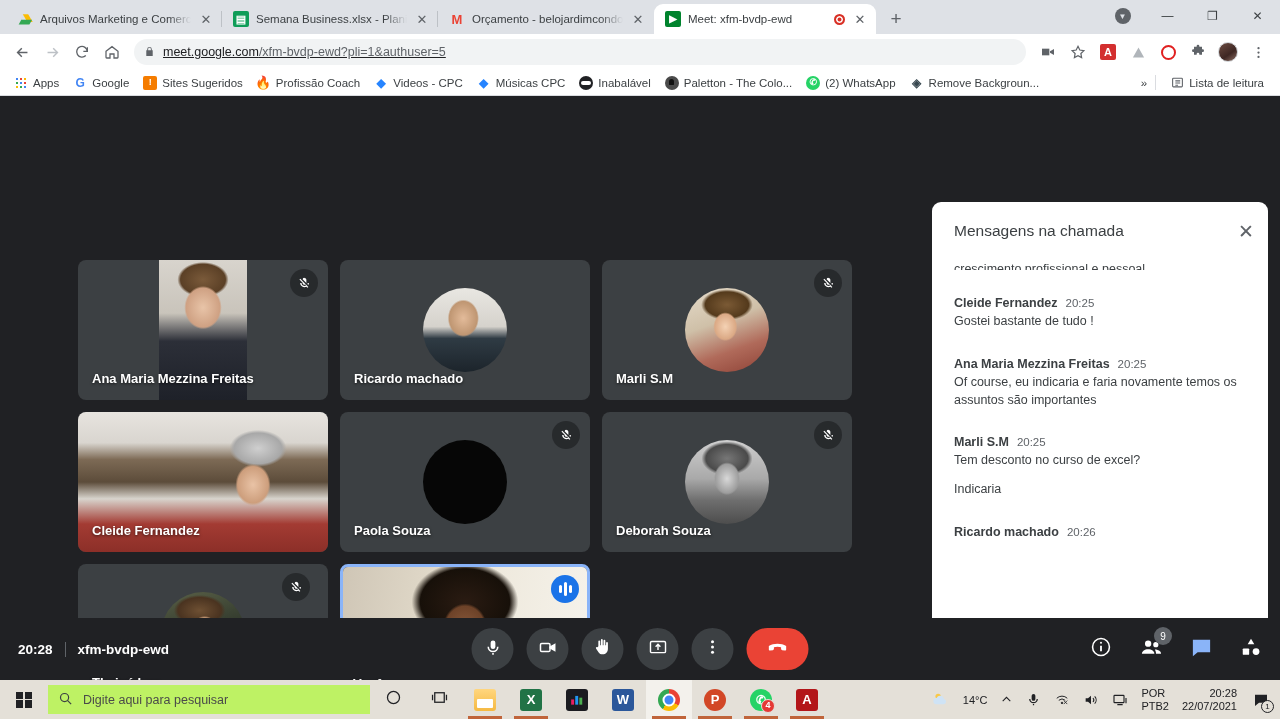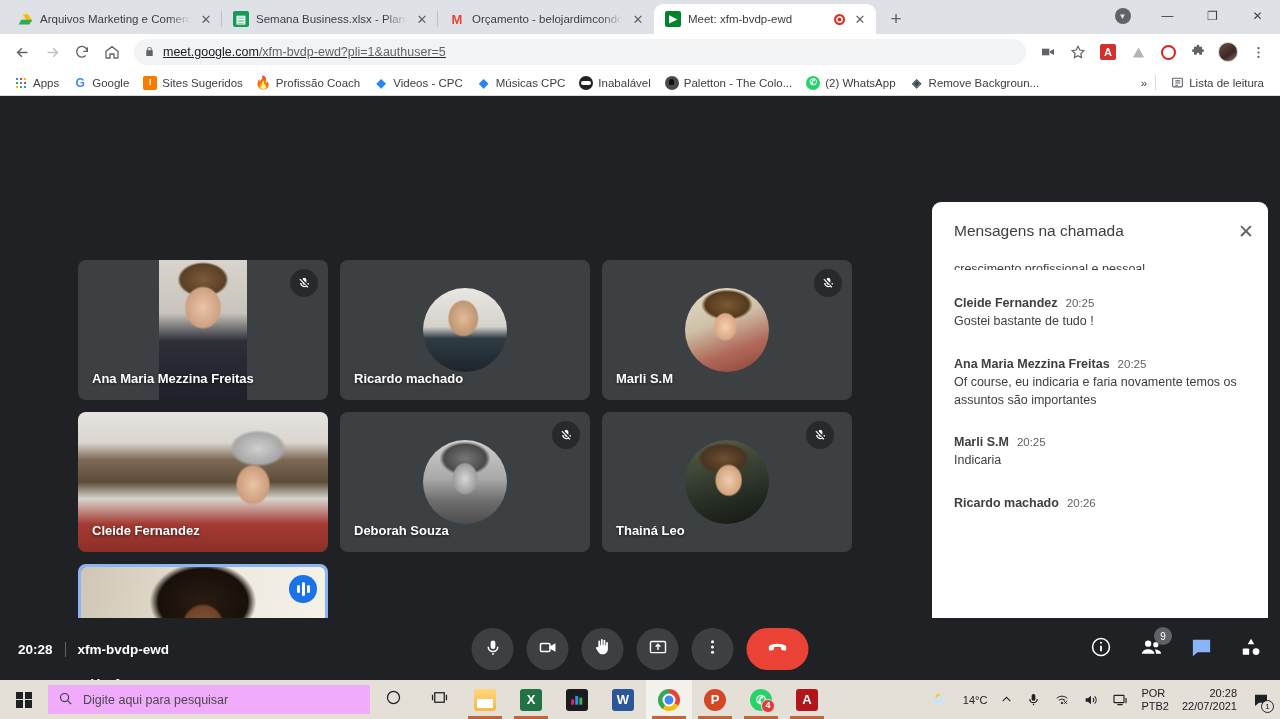--- a/index.html
+++ b/index.html
@@ -373,21 +373,21 @@
     width: 48px; height: 39px; display: flex;
     align-items: center; justify-content: center;
   }
   .win-logo {
     width: 16px; height: 16px;
     display: grid; grid-template-columns: 1fr 1fr; grid-template-rows: 1fr 1fr;
     gap: 1.6px;
   }
   .win-logo i { background: #202124; display: block; }
   .tb-search {
-    width: 322px; height: 29px; background: #f0abfc;
+    width: 322px; height: 29px; background: #bef264;
     display: flex; align-items: center; gap: 10px; padding: 0 10px;
     font-size: 12.5px; color: #4a4a4a;
   }
   .tb-item {
     width: 46px; height: 39px; position: relative;
     display: flex; align-items: center; justify-content: center;
   }
   .tb-item.active { background: #f3f1ec; }
   .tb-item .underline {
     position: absolute; bottom: 0; left: 6px; right: 6px; height: 3px;
@@ -655,20 +655,31 @@
             </svg>
         </div>
         <div class="tile-name">Marli S.M</div>
       </div>
 
       <div class="tile">
         <div class="vid-fill ph-cleide"></div>
         <div class="tile-name">Cleide Fernandez</div>
       </div>
 
+      <div class="tile">
+        <div class="avatar-circle ph-paola"></div>
+        <div class="mute-badge">
+          <svg width="15" height="15" viewBox="0 0 24 24" fill="#fff">
+              <path d="M12 3a3 3 0 013 3v5.2L9 5.3A3 3 0 0112 3z"></path>
+              <path d="M17 11a5 5 0 01-7.6 4.3l-1.5-1.5A5 5 0 007 11H5a7 7 0 0010.1 6.3l1.6 1.6 1.4-1.4L5.3 4.2 3.9 5.6 9 10.7V11a3 3 0 004.3 2.7l1.5 1.5A5 5 0 0017 11z"></path>
+              <path d="M19 11h-2a7 7 0 01-.2 1.6l1.6 1.6A9 9 0 0019 11z"></path>
+            </svg>
+        </div>
+        <div class="tile-name">Paola Souza</div>
+      </div>
 
       <div class="tile">
         <div class="avatar-circle ph-deborah"></div>
         <div class="mute-badge">
           <svg width="15" height="15" viewBox="0 0 24 24" fill="#fff">
               <path d="M12 3a3 3 0 013 3v5.2L9 5.3A3 3 0 0112 3z"></path>
               <path d="M17 11a5 5 0 01-7.6 4.3l-1.5-1.5A5 5 0 007 11H5a7 7 0 0010.1 6.3l1.6 1.6 1.4-1.4L5.3 4.2 3.9 5.6 9 10.7V11a3 3 0 004.3 2.7l1.5 1.5A5 5 0 0017 11z"></path>
               <path d="M19 11h-2a7 7 0 01-.2 1.6l1.6 1.6A9 9 0 0019 11z"></path>
             </svg>
         </div>
@@ -721,20 +732,21 @@
             <span class="msg-time">20:25</span>
           </div>
           <div class="msg-text">Of course, eu indicaria e faria novamente temos os assuntos são importantes</div>
         </div>
 
         <div class="msg">
           <div class="msg-hd">
             <span class="msg-name">Marli S.M</span>
             <span class="msg-time">20:25</span>
           </div>
+          <div class="msg-text">Tem desconto no curso de excel?</div>
           <div class="msg-text">Indicaria</div>
         </div>
 
         <div class="msg">
           <div class="msg-hd">
             <span class="msg-name">Ricardo machado</span>
             <span class="msg-time">20:26</span>
           </div>
         </div>
 

